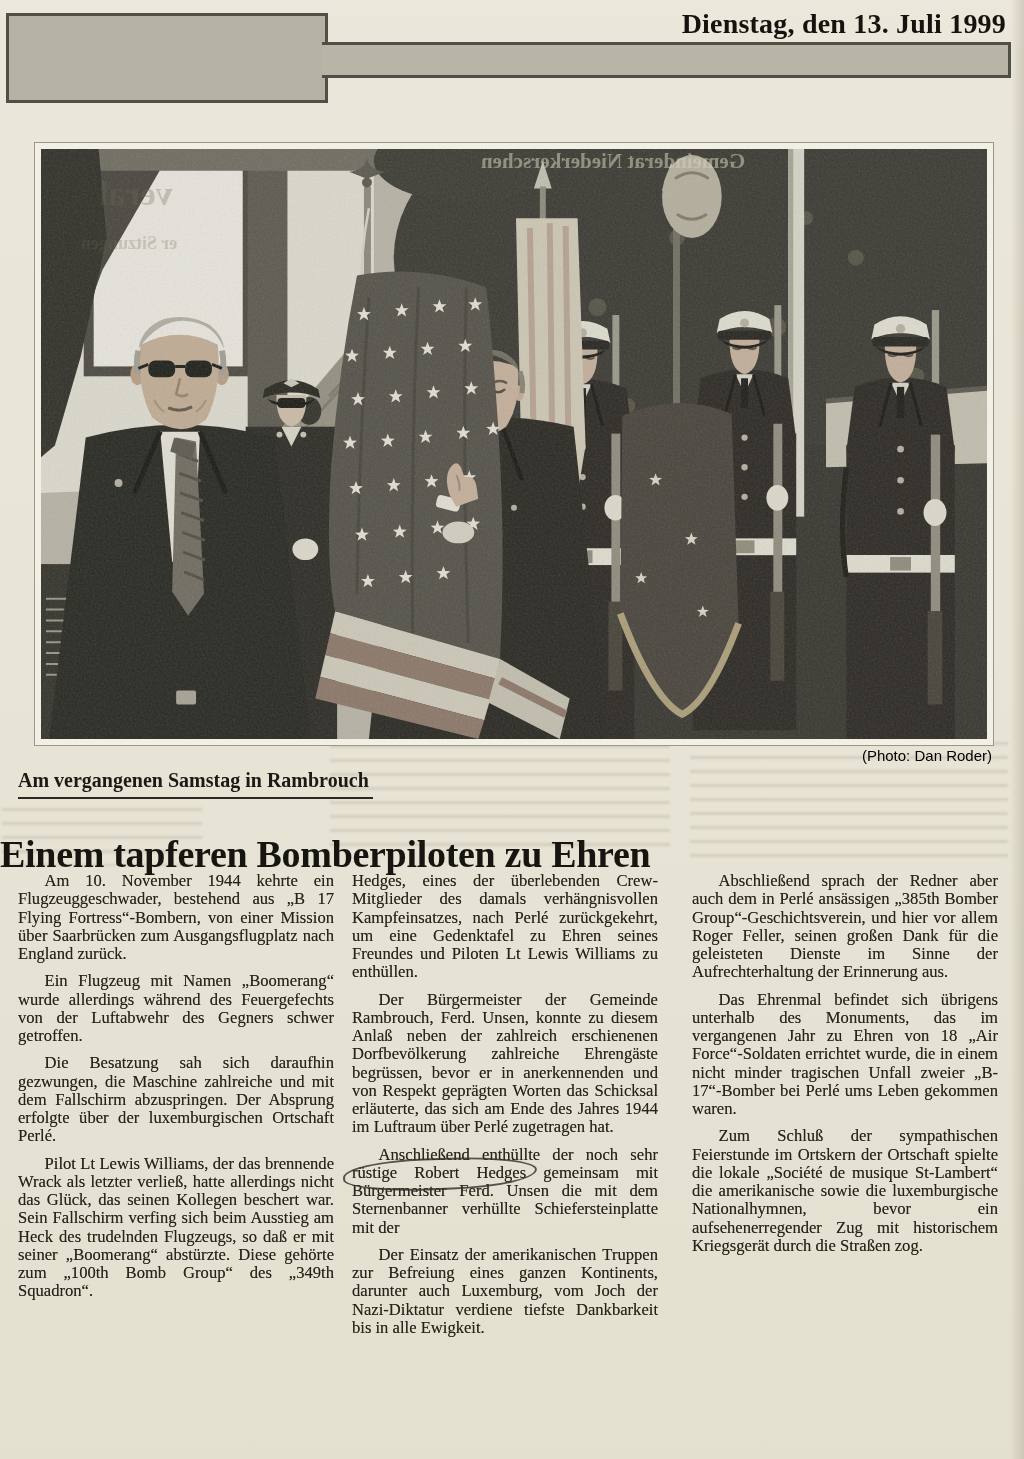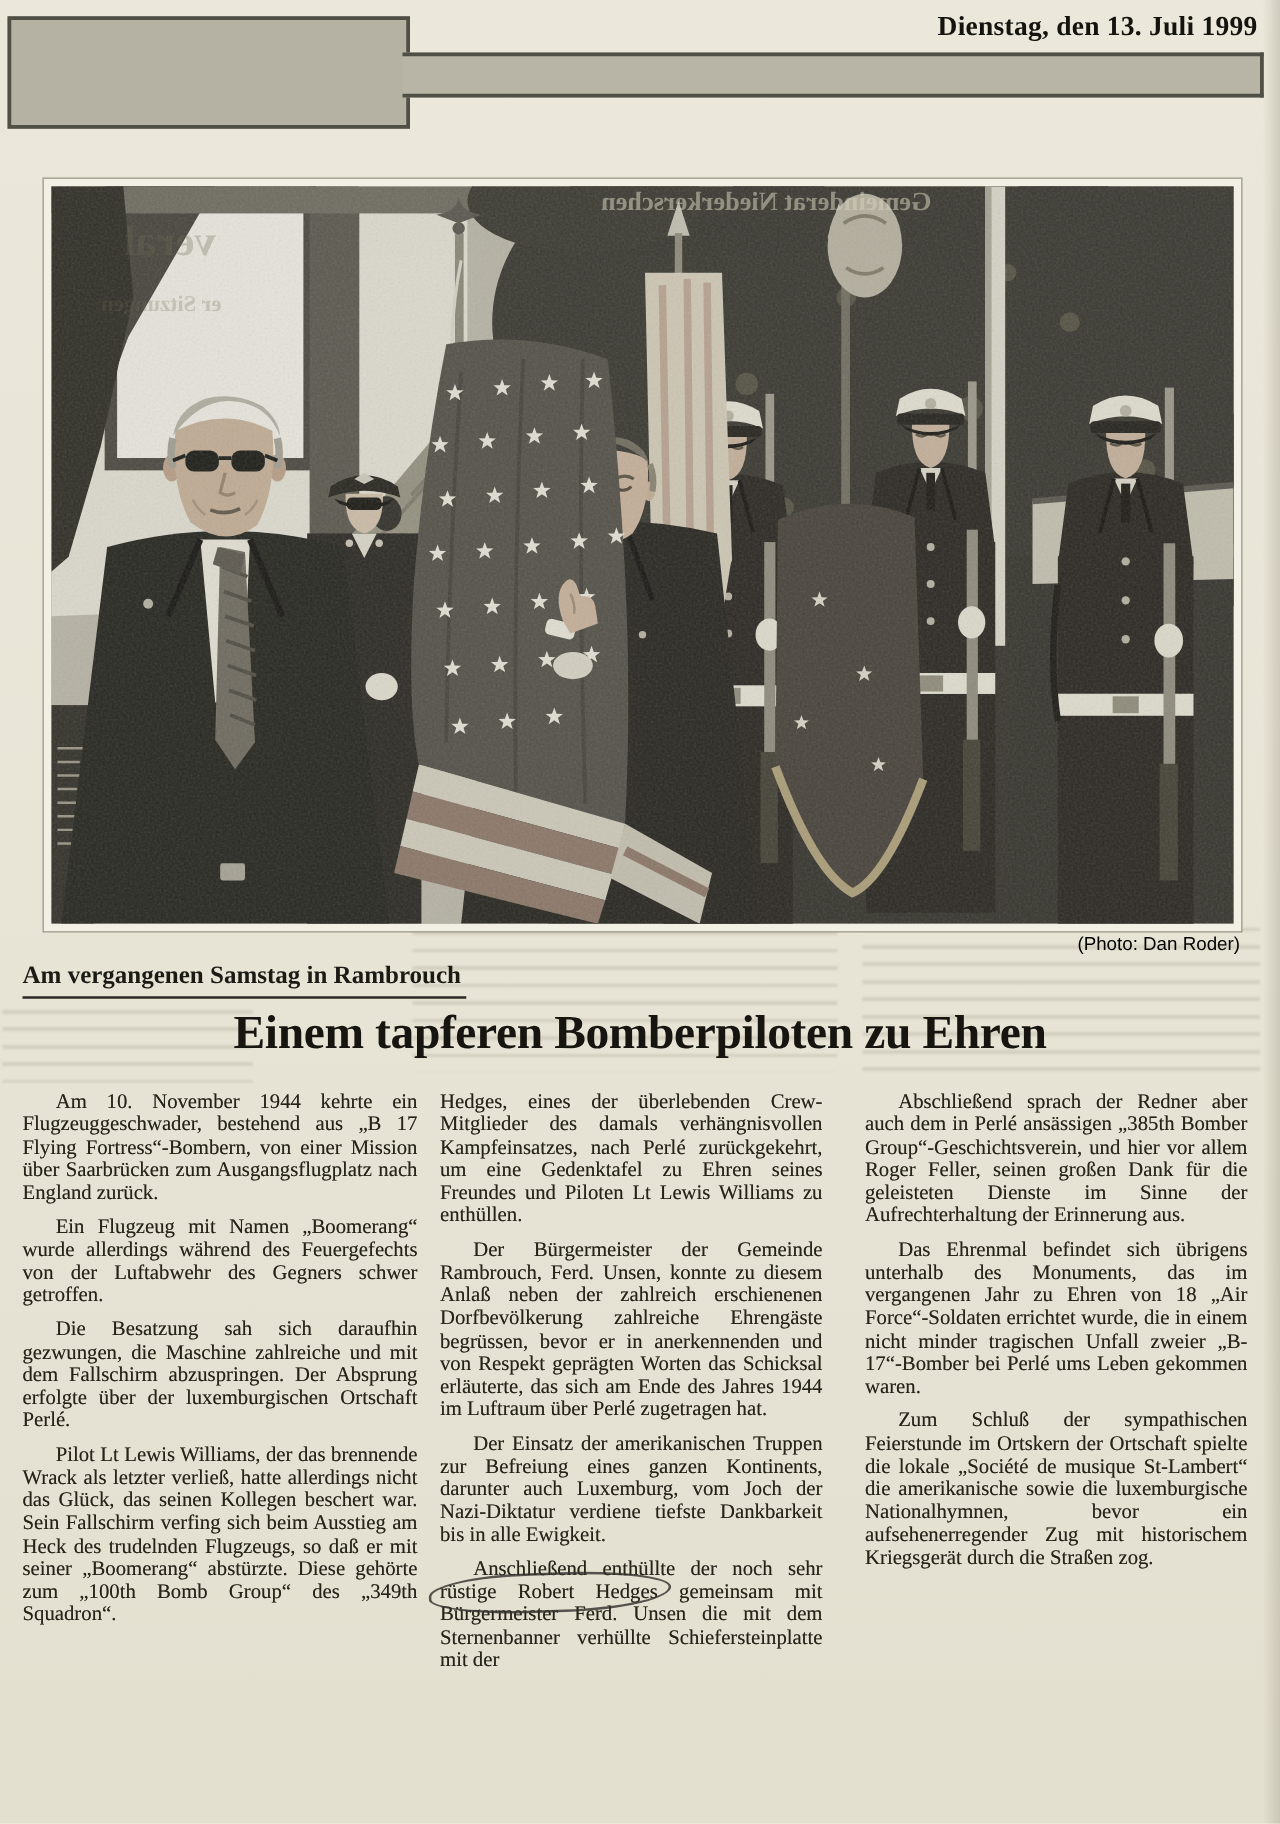--- a/index.html
+++ b/index.html
@@ -6,37 +6,37 @@
   body{
     width:1024px;height:1459px;overflow:hidden;position:relative;
     background:linear-gradient(180deg,#ebe7da 0%,#e8e4d6 45%,#e4e0d0 100%);
     font-family:"Liberation Serif",serif;color:#26241d;
   }
   .abs{position:absolute;}
   
   .masked-box{left:6px;top:13px;width:316px;height:84px;background:#b5b1a3;border:3px solid #504f45;}
   .masked-bar{left:322px;top:42px;width:686px;height:30px;background:#b8b4a6;border:3px solid #504f45;border-left:none;}
   
-  .date{top:8px;right:18px;font-size:22px;font-weight:700;color:#14130e;letter-spacing:.2px;}
+  .date{top:8px;right:18px;font-size:28px;font-weight:700;color:#14130e;letter-spacing:.2px;}
   
   .photo-frame{
     left:35px;top:143px;width:958px;height:602px;box-sizing:border-box;
     border:6px solid #f2efe4;outline:1px solid #9b988a;background:#b9b5a8;overflow:hidden;
   }
   .photo-frame svg{display:block;width:100%;height:100%;}
   .ghost{position:absolute;transform:scaleX(-1);font-weight:700;white-space:nowrap;pointer-events:none;}
   .ghost-1{top:0px;left:440px;font-size:21px;color:rgba(212,207,186,.55);}
   .ghost-2{top:26px;left:58px;font-size:34px;color:rgba(112,106,86,.30);}
   .ghost-3{top:84px;left:40px;font-size:18px;color:rgba(112,106,86,.26);}
   .ghost-stripes{background:repeating-linear-gradient(180deg,rgba(118,112,92,.17) 0 3px,rgba(0,0,0,0) 3px 14px);filter:blur(1px);}
   
   .credit{top:747px;right:32px;font-family:"Liberation Sans",sans-serif;font-size:15px;color:#000000;}
   .kicker{left:18px;top:769px;font-size:20px;font-weight:700;color:#1b1a14;
           border-bottom:2.5px solid #2a2822;padding:0 4px 5px 0;display:inline-block;}
-  .headline{left:0;top:804px;width:100%;text-align:center;font-size:38px;font-weight:700;
+  .headline{left:0;top:832px;width:100%;font-size:38px;font-weight:700;
             color:#16150f;letter-spacing:-.3px;}
   
   .col{position:absolute;top:872px;font-size:16.6px;line-height:1.1;text-align:justify;
        color:#262419;text-shadow:0 0 .4px rgba(45,42,32,.55);hyphens:auto;-webkit-hyphens:auto;}
   .col p{margin:0 0 9px 0;text-indent:1.6em;}
   .col p.noindent{text-indent:0;}
   .col-1{left:18px;width:316px;}
   .col-2{left:352px;width:306px;}
   .col-3{left:692px;width:306px;}
   
@@ -304,22 +304,22 @@
 
 <div class="col col-1">
     <p>Am 10. November 1944 kehrte ein Flugzeuggeschwader, bestehend aus „B 17 Flying Fortress“-Bombern, von einer Mission über Saarbrücken zum Ausgangsflugplatz nach England zurück.</p>
     <p>Ein Flugzeug mit Namen „Boomerang“ wurde allerdings während des Feuergefechts von der Luftabwehr des Gegners schwer getroffen.</p>
     <p>Die Besatzung sah sich daraufhin gezwungen, die Maschine zahlreiche und mit dem Fallschirm abzuspringen. Der Absprung erfolgte über der luxemburgischen Ortschaft Perlé.</p>
     <p>Pilot Lt Lewis Williams, der das brennende Wrack als letzter verließ, hatte allerdings nicht das Glück, das seinen Kollegen beschert war. Sein Fallschirm verfing sich beim Ausstieg am Heck des trudelnden Flugzeugs, so daß er mit seiner „Boomerang“ abstürzte. Diese gehörte zum „100th Bomb Group“ des „349th Squadron“.</p>
   </div>
 <div class="col col-2">
     <p class="noindent">Hedges, eines der überlebenden Crew-Mitglieder des damals verhängnisvollen Kampfeinsatzes, nach Perlé zurückgekehrt, um eine Gedenktafel zu Ehren seines Freundes und Piloten Lt Lewis Williams zu enthüllen.</p>
     <p>Der Bürgermeister der Gemeinde Rambrouch, Ferd. Unsen, konnte zu diesem Anlaß neben der zahlreich erschienenen Dorfbevölkerung zahlreiche Ehrengäste begrüssen, bevor er in anerkennenden und von Respekt geprägten Worten das Schicksal erläuterte, das sich am Ende des Jahres 1944 im Luftraum über Perlé zugetragen hat.</p>
+    <p>Anschließend enthüllte der noch sehr <span class="pen-circle">rüstige Robert Hedges</span> gemeinsam mit Bürgermeister Ferd. Unsen die mit dem Sternenbanner verhüllte Schiefersteinplatte mit der</p>
     <p>Der Einsatz der amerikanischen Truppen zur Befreiung eines ganzen Kontinents, darunter auch Luxemburg, vom Joch der Nazi-Diktatur verdiene tiefste Dankbarkeit bis in alle Ewigkeit.</p>
-    <p>Anschließend enthüllte der noch sehr <span class="pen-circle">rüstige Robert Hedges</span> gemeinsam mit Bürgermeister Ferd. Unsen die mit dem Sternenbanner verhüllte Schiefersteinplatte mit der</p>
   </div>
 <div class="col col-3">
     <p>Abschließend sprach der Redner aber auch dem in Perlé ansässigen „385th Bomber Group“-Geschichtsverein, und hier vor allem Roger Feller, seinen großen Dank für die geleisteten Dienste im Sinne der Aufrechterhaltung der Erinnerung aus.</p>
     <p>Das Ehrenmal befindet sich übrigens unterhalb des Monuments, das im vergangenen Jahr zu Ehren von 18 „Air Force“-Soldaten errichtet wurde, die in einem nicht minder tragischen Unfall zweier „B-17“-Bomber bei Perlé ums Leben gekommen waren.</p>
     <p>Zum Schluß der sympathischen Feierstunde im Ortskern der Ortschaft spielte die lokale „Société de musique St-Lambert“ die amerikanische sowie die luxemburgische Nationalhymnen, bevor ein aufsehenerregender Zug mit historischem Kriegsgerät durch die Straßen zog.</p>
   </div>
 
 <div class="abs right-edge"></div>
 
 </body></html>

